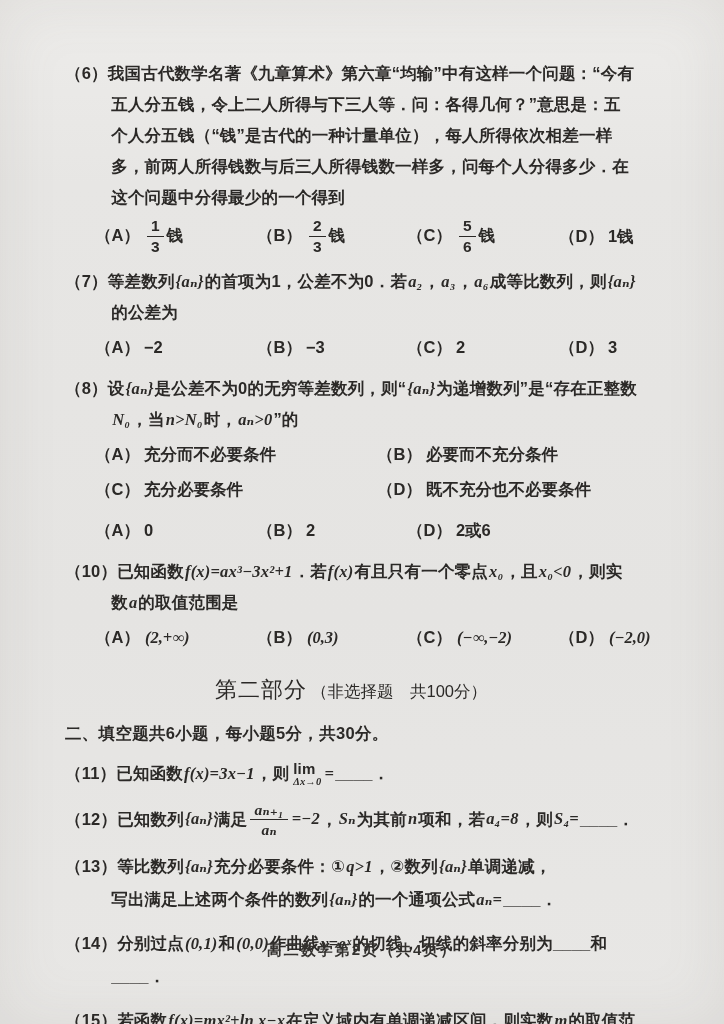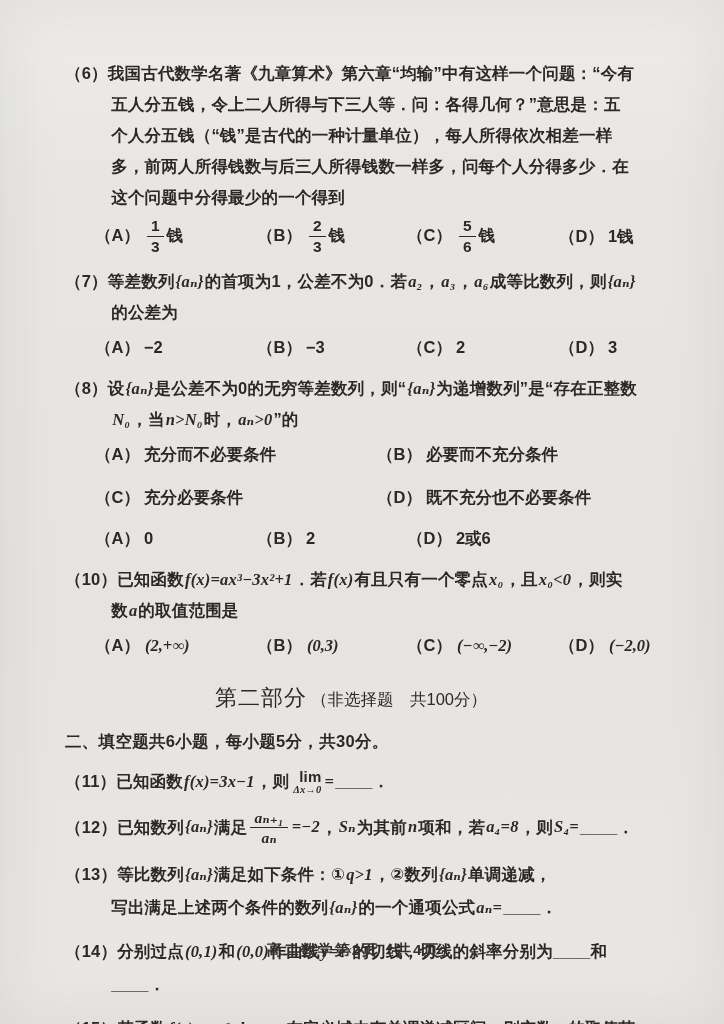--- a/index.html
+++ b/index.html
@@ -18,26 +18,26 @@
   }
   .qb{margin-bottom:4px;}
   .qb.part2 .para{line-height:33px;}
   .qb.part2{margin-bottom:11px;}
   .m{font-family:"Liberation Serif","DejaVu Serif",serif;font-style:italic;font-weight:600;padding:0 1px;}
   .t{}
   .frac{display:inline-block;vertical-align:middle;text-align:center;line-height:1.15;margin:0 3px;text-indent:0;font-size:15.5px;}
   .frac .num{display:block;border-bottom:1.4px solid #2b2927;padding:0 4px 1px;}
   .frac .den{display:block;padding-top:1px;}
   .frac.i{font-family:"Liberation Serif","DejaVu Serif",serif;font-style:italic;}
-  .lim{display:inline-block;vertical-align:middle;text-align:right;line-height:1;margin:0 2px 0 4px;text-indent:0;}
+  .lim{display:inline-block;vertical-align:middle;text-align:left;line-height:1;margin:0 2px 0 4px;text-indent:0;}
   .lim .top{display:block;font-size:15px;font-weight:700;font-style:normal;}
   .lim .bot{display:block;font-size:10.5px;font-family:"Liberation Serif","DejaVu Serif",serif;font-style:italic;margin-top:1px;}
   .opts{display:grid;padding-left:30px;margin:4px 0 10px;font-size:16.5px;font-weight:600;line-height:31px;align-items:center;}
   .opts.four{grid-template-columns:162px 150px 152px auto;}
-  .opts.two{grid-template-columns:282px auto;row-gap:12px;}
+  .opts.two{grid-template-columns:282px auto;row-gap:4px;}
   .opt{white-space:nowrap;}
   .opt .lab{margin-right:4px;}
   .heading{text-align:center;margin:22px 0 13px;font-weight:400;}
   .h-main{font-size:22px;letter-spacing:1px;}
   .h-sub{font-size:16.5px;margin-left:4px;}
   .subline{font-size:16.5px;font-weight:700;line-height:31px;margin-bottom:8px;letter-spacing:.3px;}
   .footer{
     position:absolute;left:0;top:941px;width:100%;text-align:center;
     font-size:15px;font-weight:600;letter-spacing:2px;color:#33312e;
   }
@@ -92,21 +92,21 @@
       </div>
       <div class="heading"><span class="h-main">第二部分</span><span class="h-sub">（非选择题　共100分）</span></div>
       <div class="subline">二、填空题共6小题，每小题5分，共30分。</div>
       <div class="qb part2">
         <div class="para"><span class="t">（11）已知函数</span><span class="m">f(x)=3x−1</span><span class="t">，则</span><span class="lim"><span class="top">lim</span><span class="bot">Δx→0</span></span><span class="m">=</span><span class="t">____．</span></div>
       </div>
       <div class="qb part2">
         <div class="para"><span class="t">（12）已知数列</span><span class="m">{aₙ}</span><span class="t">满足</span><span class="frac i"><span class="num">aₙ₊₁</span><span class="den">aₙ</span></span><span class="m">=−2</span><span class="t">，</span><span class="m">Sₙ</span><span class="t">为其前</span><span class="m">n</span><span class="t">项和，若</span><span class="m">a₄=8</span><span class="t">，则</span><span class="m">S₄=</span><span class="t">____．</span></div>
       </div>
       <div class="qb part2">
-        <div class="para"><span class="t">（13）等比数列</span><span class="m">{aₙ}</span><span class="t">满足如下条件：①</span><span class="m">q&gt;1</span><span class="t">，②数列</span><span class="m">{aₙ}</span><span class="t">单调递减，</span><br><span class="t">写出满足上述两个条件的数列</span><span class="m">{aₙ}</span><span class="t">的一个通项公式</span><span class="m">aₙ=</span><span class="t">____．</span></div>
+        <div class="para"><span class="t">（13）等比数列</span><span class="m">{aₙ}</span><span class="t">充分必要条件：①</span><span class="m">q&gt;1</span><span class="t">，②数列</span><span class="m">{aₙ}</span><span class="t">单调递减，</span><br><span class="t">写出满足上述两个条件的数列</span><span class="m">{aₙ}</span><span class="t">的一个通项公式</span><span class="m">aₙ=</span><span class="t">____．</span></div>
       </div>
       <div class="qb part2">
         <div class="para"><span class="t">（14）分别过点</span><span class="m">(0,1)</span><span class="t">和</span><span class="m">(0,0)</span><span class="t">作曲线</span><span class="m">y=eˣ</span><span class="t">的切线，切线的斜率分别为____和____．</span></div>
       </div>
       <div class="qb part2">
         <div class="para"><span class="t">（15）若函数</span><span class="m">f(x)=mx²+ln x−x</span><span class="t">在定义域内有单调递减区间，则实数</span><span class="m">m</span><span class="t">的取值范围是____．</span></div>
       </div>
     </div>
   <div class="footer">高二数学第2页（共4页）</div>
 </div>

